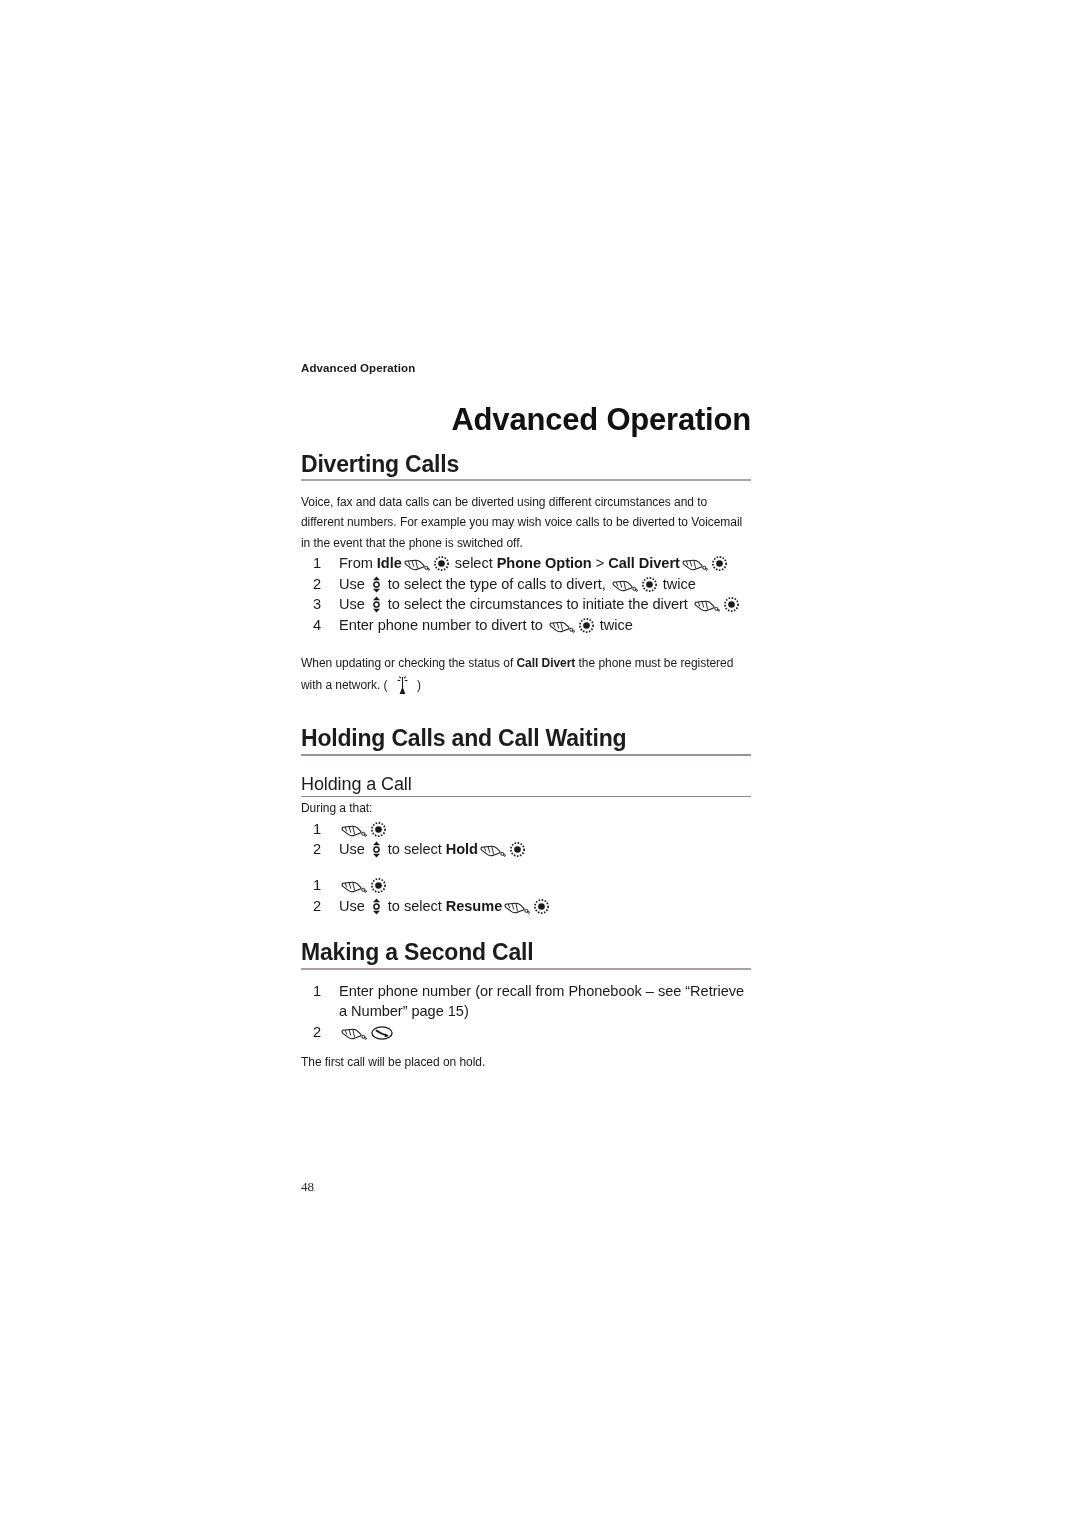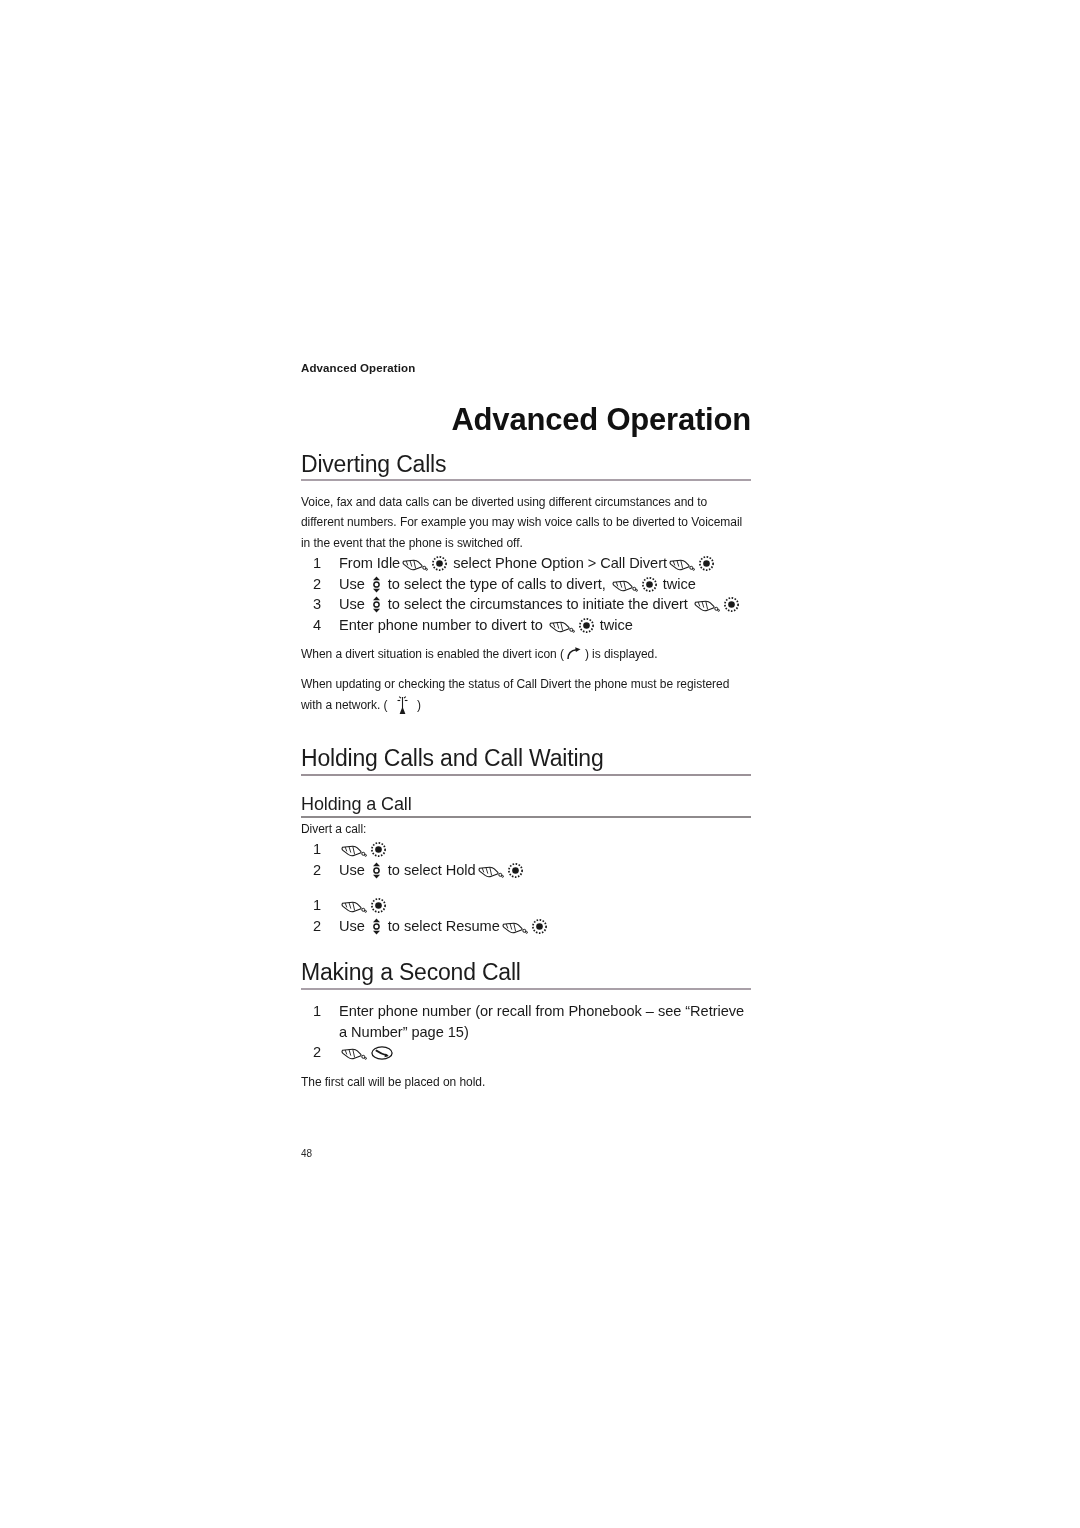--- a/index.html
+++ b/index.html
@@ -45,21 +45,21 @@
     font-weight: bold;
     text-align: right;
     letter-spacing: -0.2px;
     margin: 0 0 14px 0;
     color: #111;
     line-height: 1.05;
   }
 
   h2.section {
     font-size: 23px;
-    font-weight: normal;
+    font-weight: bold;
     margin: 0 0 2px 0;
     letter-spacing: -0.2px;
     color: #1c1c1c;
     line-height: 1.2;
     display: block;
   }
   h2.section .rule {
     display: block;
     height: 2px;
     background: #a9a0a8;
@@ -108,43 +108,44 @@
     width: 38px;
     flex: 0 0 38px;
     text-align: left;
     padding-left: 12px;
     box-sizing: border-box;
     font-size: 14.6px;
   }
   .step-body {
     flex: 1 1 auto;
   }
-  .b { font-weight: normal; }
+  .b { font-weight: bold; }
 
   
   .ico {
     display: inline-block;
     vertical-align: -3px;
     margin: 0 2px;
   }
   .ico svg { display: block; }
 
   .ico-hand { width: 26px; height: 15px; }
   .ico-ok { width: 15px; height: 15px; vertical-align: -3px; }
   .ico-updown { width: 11px; height: 17px; vertical-align: -4px; }
   .ico-divert { width: 17px; height: 13px; vertical-align: -2px; }
   .ico-send { width: 22px; height: 14px; vertical-align: -3px; }
   .ico-antenna { width: 19px; height: 20px; vertical-align: -5px; }
 
   .page-number {
     position: absolute;
     left: 301px;
-    top: 1148px;
-    font-size: 10px;
+    top: 1179px;
+    font-size: 13px;
     color: #2a2a2a;
+    font-family: Liberation Serif, serif;
   }
 </style>
 </head>
 <body>
 
 <div class="page">
 
   <div class="content">
 
     <div class="running-header">Advanced Operation</div>
@@ -222,26 +223,20 @@
                 <circle cx="24.6" cy="13.4" r="0.9" fill="none" stroke="#1a1a1a" stroke-width="0.9"></circle>
               </svg></span><span class="ico ico-ok"><svg viewBox="0 0 15 15">
                 <circle cx="7.5" cy="7.5" r="6.6" fill="none" stroke="#1a1a1a" stroke-width="1.7" stroke-dasharray="1.6 1.5"></circle>
                 <circle cx="7.5" cy="7.5" r="3.3" fill="#1a1a1a"></circle>
               </svg></span> twice</div>
         </div>
       </div>
 
     <div class="gap-sm"></div>
 
-    <p class="body">
-      <span>When a divert situation is enabled the divert icon (</span><span class="ico ico-divert"><svg viewBox="0 0 17 13">
-            <path d="M2 12 C2 6.5 5.5 3.2 10.5 2.7" fill="none" stroke="#1a1a1a" stroke-width="1.5"></path>
-            <path d="M14.5 2.2 L9.2 0.3 L9.9 5.1 Z" fill="#1a1a1a"></path>
-          </svg></span><span>) is displayed.</span>
-    </p>
 
     <div class="gap-sm"></div>
 
     <p class="body">
       <span>When updating or checking the status of </span><span class="b">Call Divert</span><span> the phone must be registered with a network. ( </span><span class="ico ico-antenna"><svg viewBox="0 0 19 20">
             <line x1="9.5" y1="3" x2="9.5" y2="14" stroke="#1a1a1a" stroke-width="1.1"></line>
             <line x1="4.5" y1="6.5" x2="7.2" y2="6.5" stroke="#1a1a1a" stroke-width="1.1"></line>
             <line x1="11.8" y1="6.5" x2="14.5" y2="6.5" stroke="#1a1a1a" stroke-width="1.1"></line>
             <line x1="6.2" y1="2.6" x2="8" y2="4.2" stroke="#1a1a1a" stroke-width="1.1"></line>
             <line x1="11" y1="4.2" x2="12.8" y2="2.6" stroke="#1a1a1a" stroke-width="1.1"></line>
@@ -256,21 +251,21 @@
       <span class="rule"></span>
     </h2>
 
     <div class="gap-md"></div>
 
     <h3 class="subsection">
       <span>Holding a Call</span>
       <span class="rule"></span>
     </h3>
 
-    <p class="body">Divert a call:</p>
+    <p class="body">During a that:</p>
 
     <div class="steps" id="steps-holding">
         <div class="step">
           <div class="step-num">1</div>
           <div class="step-body"><span class="ico ico-hand"><svg viewBox="0 0 26 15">
                 <path d="M1.5 5.2 L11.5 4.2 C13.6 4.1 15 4.6 16.3 5.9 L19.6 9.2 C20.3 9.9 20.2 10.6 19.4 10.9 L13.4 13.2 C11.3 14 9 13.7 7.2 12.4 L2.2 8.6 C1.1 7.8 0.8 6.4 1.5 5.2 Z" fill="none" stroke="#1a1a1a" stroke-width="1.1"></path>
                 <path d="M4.2 5 L5.8 9.4 M8 4.6 L9.8 10.6 M11.8 4.3 L13.6 12.4" fill="none" stroke="#1a1a1a" stroke-width="0.9"></path>
                 <circle cx="22.3" cy="11.8" r="1.5" fill="none" stroke="#1a1a1a" stroke-width="1"></circle>
                 <circle cx="24.6" cy="13.4" r="0.9" fill="none" stroke="#1a1a1a" stroke-width="0.9"></circle>
               </svg></span><span class="ico ico-ok"><svg viewBox="0 0 15 15">

